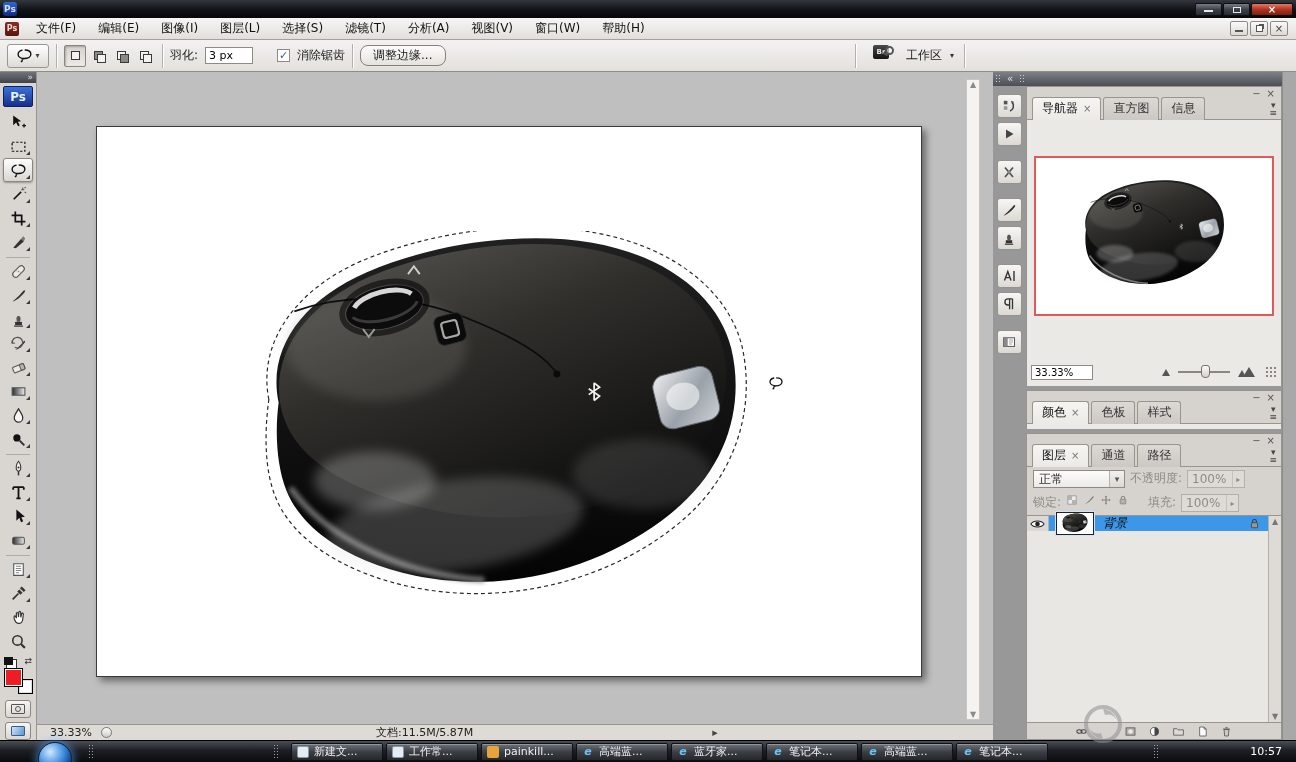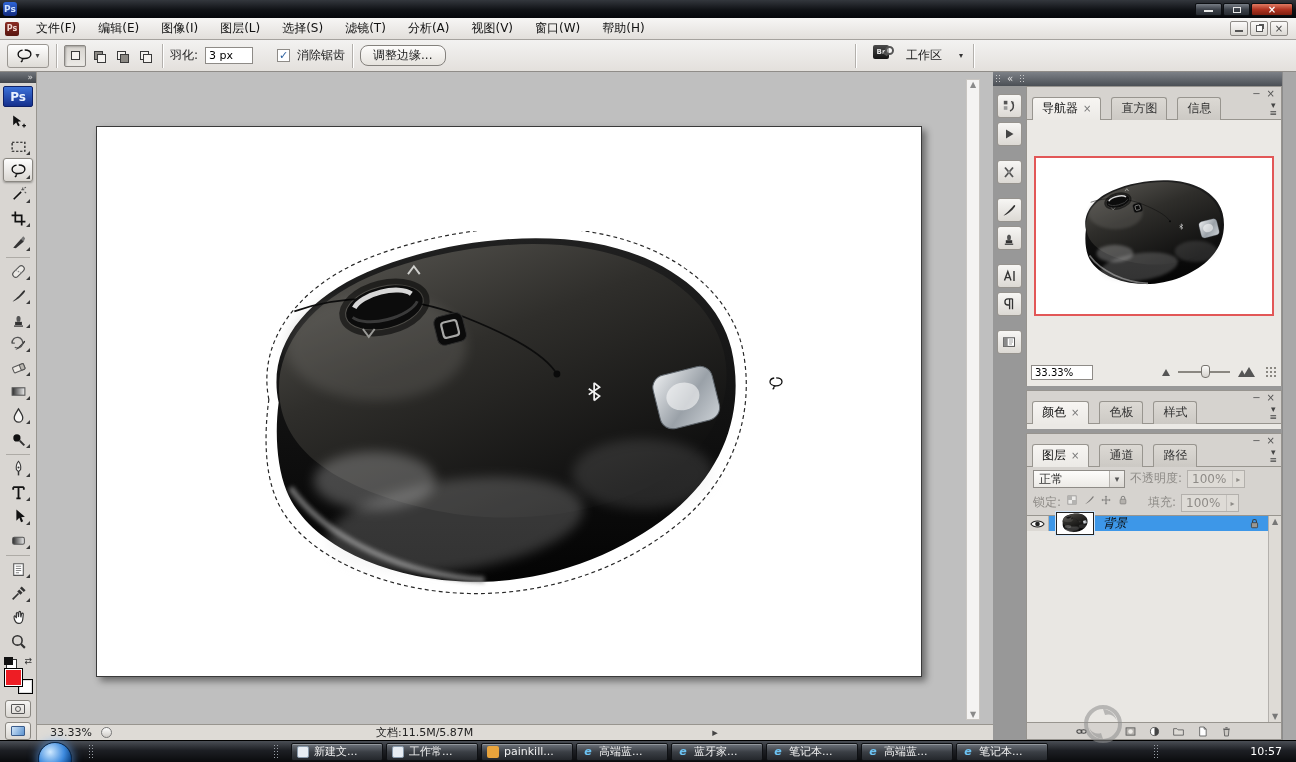--- a/index.html
+++ b/index.html
@@ -38,21 +38,21 @@
   .sq.fill{background:#8c8984;}
   .sq.b{position:absolute;transform:translate(3px,3px);}
   .feather-input{width:48px;height:17px;border:1px solid #8e8b87;font-size:11px;padding:0 3px;background:#fff;font-family:inherit;}
   .chk{width:13px;height:13px;border:1px solid #8e8b87;background:#fff;display:inline-flex;align-items:center;justify-content:center;color:#2c5f9e;font-size:11px;font-weight:bold;}
   .push-btn{height:21px;border:1px solid #84817d;border-radius:8px;background:linear-gradient(#fdfcfb,#e6e3de);padding:0 12px;font-size:12px;color:#222;display:flex;align-items:center;}
   .opt-right{position:absolute;left:855px;display:flex;align-items:center;gap:10px;}
   .br-btn{width:30px;height:22px;display:flex;align-items:flex-start;justify-content:center;position:relative;}
   .br-chip{width:16px;height:14px;background:linear-gradient(#4a4a4a,#141414);border-radius:2px;color:#e8e8e8;font-size:7px;font-weight:bold;display:flex;align-items:center;justify-content:center;}
   .br-mag{position:absolute;right:2px;top:1px;width:9px;height:9px;border:2px solid #555;border-radius:50%;background:rgba(255,255,255,.6);}
   .br-mag::after{content:"";position:absolute;left:-4px;bottom:-2px;width:5px;height:2px;background:#555;transform:rotate(35deg);}
-  .ws-label{display:flex;align-items:center;gap:17px;}
+  .ws-label{display:flex;align-items:center;gap:8px;}
 
   
   .workspace{position:absolute;top:72px;left:0;right:0;bottom:22px;display:flex;}
 
   
   .toolstrip{width:37px;background:#d9d6d2;border-right:1px solid #98958f;display:flex;flex-direction:column;align-items:center;flex:none;}
   .ts-head{width:100%;height:12px;background:linear-gradient(#70747a,#40444a);color:#ddd;font-size:9px;line-height:11px;text-align:right;padding-right:3px;}
   .ps-logo{width:30px;height:24px;margin:3px 0;border-radius:2px;background:linear-gradient(#3c72da,#15308d);color:#e8f1ff;font-weight:bold;font-size:12px;display:flex;align-items:center;justify-content:center;border:1px solid #0e2066;}
   .tool{width:30px;height:24px;display:flex;align-items:center;justify-content:center;position:relative;border:1px solid transparent;border-radius:3px;}
   .tool.active{border-color:#8a8781;background:linear-gradient(#fefefe,#d9d6d1);box-shadow:0 1px 2px rgba(0,0,0,.3);}
@@ -86,21 +86,21 @@
   .dock-bar .dl{position:absolute;left:14px;top:0;}
   .dock-bar .dr{position:absolute;right:4px;top:0;}
   .icon-col{position:absolute;left:2px;top:22px;width:28px;display:flex;flex-direction:column;align-items:center;}
   .dicon{width:25px;height:24px;border:1px solid #96938e;border-radius:3px;background:linear-gradient(#f7f6f4,#dcd9d4);display:flex;align-items:center;justify-content:center;margin-bottom:4px;}
   .dicon.group-start{margin-top:10px;}
   .dicon svg{width:16px;height:16px;}
   .panels{position:absolute;left:33px;top:14px;width:256px;bottom:0;display:flex;flex-direction:column;}
   .pgroup{background:#d6d3cf;border:1px solid #97948f;border-bottom:none;position:relative;padding-top:1px;}
   .phead{height:11px;display:flex;justify-content:flex-end;align-items:center;gap:6px;padding-right:6px;color:#555;font-size:10px;line-height:10px;}
   .ptabs{display:flex;align-items:flex-end;height:21px;padding-left:5px;border-bottom:1px solid #98958f;position:relative;}
-  .ptab{border:1px solid #98958f;border-bottom:none;border-radius:3px 3px 0 0;background:linear-gradient(#dcd9d4,#ccc9c4);padding:2px 9px 3px;margin-right:10px;font-size:12px;color:#333;display:flex;gap:5px;align-items:center;position:relative;top:1px;}
+  .ptab{border:1px solid #98958f;border-bottom:none;border-radius:3px 3px 0 0;background:linear-gradient(#dcd9d4,#ccc9c4);padding:2px 9px 3px;margin-right:2px;font-size:12px;color:#333;display:flex;gap:5px;align-items:center;position:relative;top:1px;}
   .ptab.active{background:linear-gradient(#f7f5f2,#eceae6);color:#111;}
   .tabx{color:#777;font-size:10px;}
   .pmenu{position:absolute;right:4px;bottom:2px;color:#444;font-size:9px;line-height:8px;text-align:center;}
   .nav-content{background:#ebe9e5;height:266px;position:relative;}
   .nav-thumb{position:absolute;left:7px;top:36px;width:240px;height:160px;background:#fff;border:2px solid #e25757;display:flex;align-items:center;justify-content:center;}
   .nav-thumb svg{width:148px;height:117px;}
   .nav-zoomrow{position:absolute;left:4px;right:4px;bottom:5px;height:18px;display:flex;align-items:center;gap:8px;}
   .nav-zoom-input{width:62px;height:15px;border:1px solid #8e8b87;font-size:10px;padding:0 3px;background:#fff;font-family:inherit;}
   .mtn{display:flex;align-items:flex-end;}
   .tri{width:0;height:0;border-left:4px solid transparent;border-right:4px solid transparent;border-bottom:7px solid #555;}

